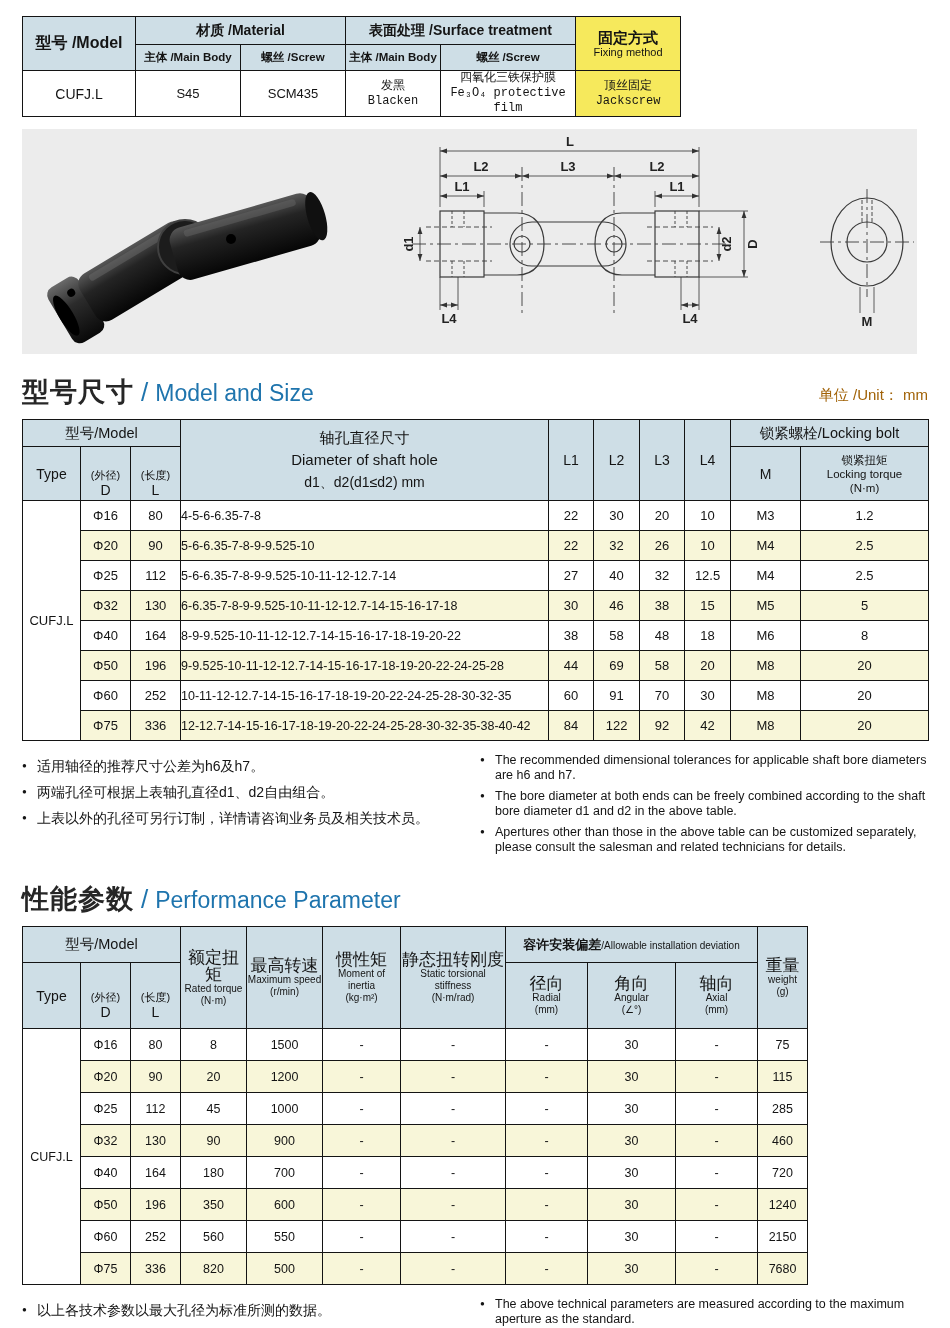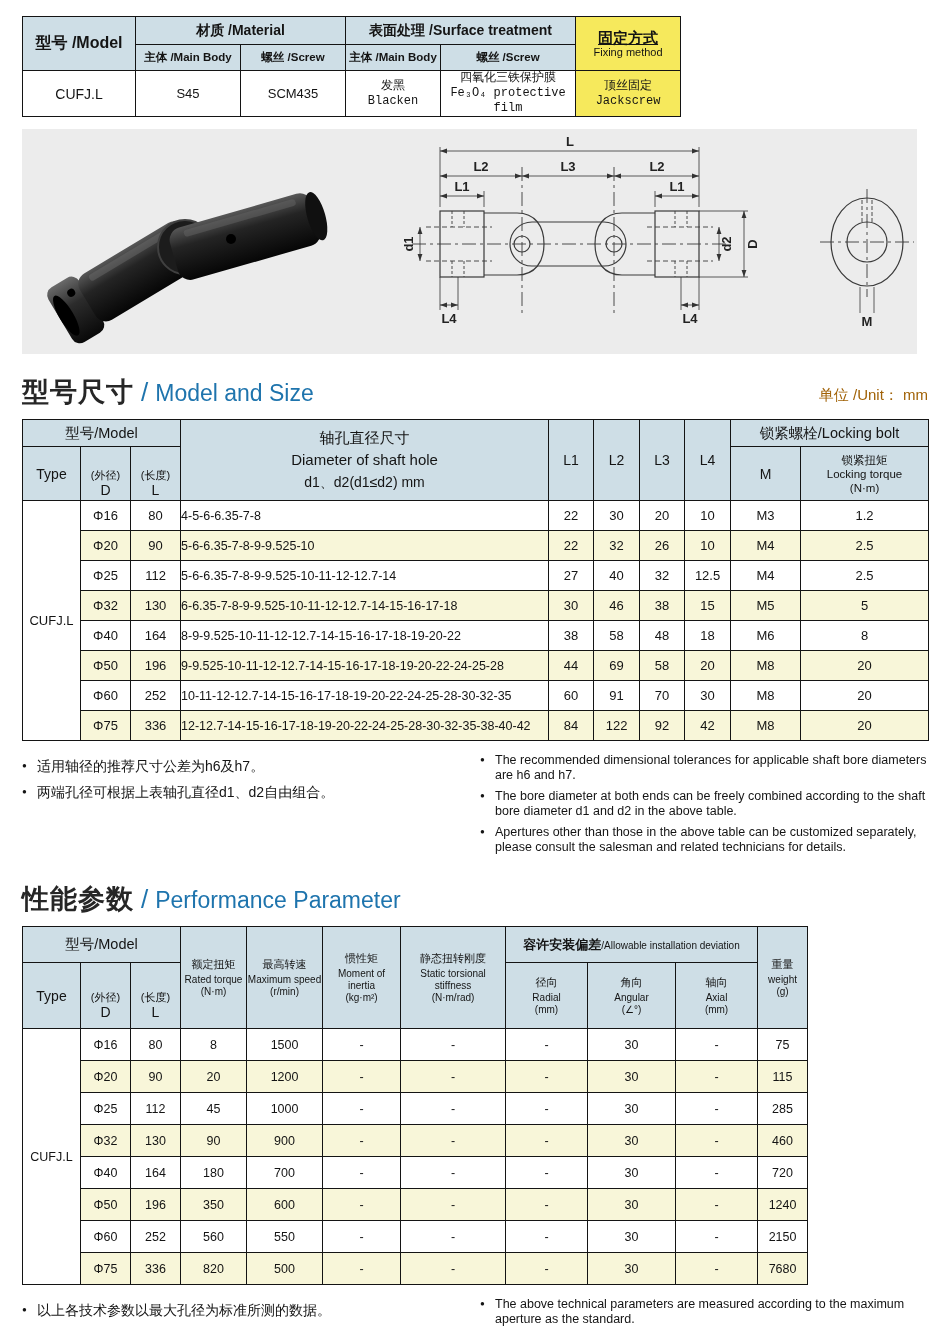--- a/index.html
+++ b/index.html
@@ -11,21 +11,21 @@
   table { border-collapse:collapse; table-layout:fixed; }
   .spec { width:658px; }
   .spec th,.spec td { border:1.6px solid #141414; text-align:center; vertical-align:middle; padding:0 2px; }
   .spec .h1 { height:28px; }
   .spec .h2 { height:26px; }
   .spec .dr { height:40px; }
   .spec th { background:#cedee6; font-weight:700; font-size:14px; }
   .spec .h2 th { font-size:11.5px; font-weight:700; }
   .spec td { font-size:13px; background:#fff; }
   .spec .yellow { background:#f6e95c !important; }
-  .fix-zh { font-size:15px; font-weight:700; display:block; line-height:17px;text-decoration:underline; }
+  .fix-zh { font-size:15px; font-weight:700; display:block; line-height:17px; }
   .fix-en { font-size:11px; font-weight:400; display:block; line-height:13px; }
   .two-line span { display:block; line-height:15px; font-size:12px;font-family:Liberation Mono, monospace; }
 
   
   .panel { margin-top:12px; width:895px; height:225px; background:#ececec; }
 
   
   .sect-head { display:flex; justify-content:space-between; align-items:flex-end; margin-top:20px; margin-bottom:9px; width:906px; }
   .t-zh { font-size:27px; font-weight:700; color:#262626; letter-spacing:1px; }
   .t-sep { font-size:26px; color:#1e74ad; margin:0 7px; font-weight:300; }
@@ -52,21 +52,21 @@
 
   
   .pf { width:785px; }
   .pf th,.pf td { border:1.5px solid #141414; text-align:center; vertical-align:middle; font-size:12.5px; padding:0; }
   .pf th { background:#cedee6; font-weight:400; }
   .pf .h1 { height:36px; }
   .pf .h2 { height:66px; }
   .pf tbody tr { height:32px; }
   .pf tbody tr.alt td { background:#f8f6d9; }
   .pf td.type { background:#fff !important; }
-  .hz { display:block; font-size:11px; line-height:17px;font-family:Liberation Mono, monospace; }
+  .hz { display:block; font-size:17px; line-height:17px; }
   .he { display:block; font-size:10px; line-height:12px; }
   .dev-zh { font-size:13px; font-weight:700; }
   .dev-en { font-size:10px; }
 
   
   .notes { display:flex; margin-top:12px; width:906px; }
   .notes ul { list-style:none; margin:0; padding:0; }
   .n-zh { width:458px; }
   .n-zh li { position:relative; padding-left:15px; font-size:14px; line-height:26px; }
   .n-en { width:448px; }
@@ -380,20 +380,21 @@
         <td>M8</td>
         <td>20</td>
       </tr>
     </tbody>
   </table>
 
   <div class="notes">
     <ul class="n-zh">
       <li>适用轴径的推荐尺寸公差为h6及h7。</li>
       <li>两端孔径可根据上表轴孔直径d1、d2自由组合。</li>
+      <li>上表以外的孔径可另行订制，详情请咨询业务员及相关技术员。</li>
     </ul>
     <ul class="n-en">
       <li>The recommended dimensional tolerances for applicable shaft bore diameters are h6 and h7.</li>
       <li>The bore diameter at both ends can be freely combined according to the shaft bore diameter d1 and d2 in the above table.</li>
       <li>Apertures other than those in the above table can be customized separately, please consult the salesman and related technicians for details.</li>
     </ul>
   </div>
 
   <div class="sect-head">
     <div class="sect-title">

